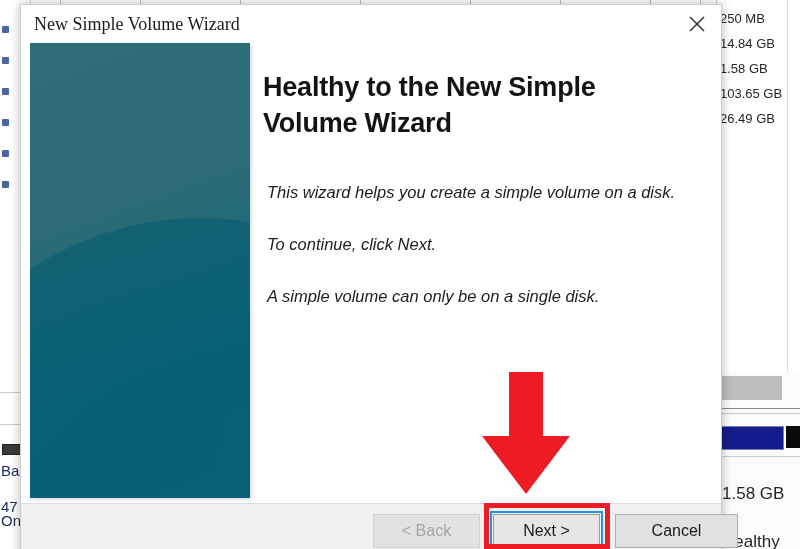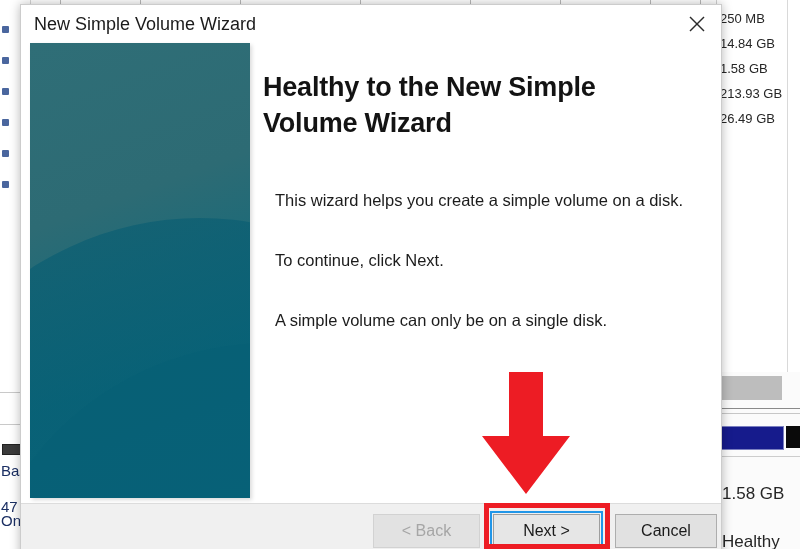--- a/index.html
+++ b/index.html
@@ -157,20 +157,21 @@
     width: 700px; height: 560px;
     background: #f0f0f0;
     border: 1px solid #cccccc;
     box-shadow: 0 0 10px rgba(0,0,0,.28);
   }
   .titlebar {
     position: absolute;
     left: 0; top: 0;
     width: 100%; height: 38px;
     background: #ffffff;
+    font-family: Liberation Serif, serif;
   }
   .title-text {
     position: absolute;
     left: 13px; top: 9px;
     font-size: 18px;
     color: #1b1b1b;
     white-space: nowrap;
   }
   .close-btn {
     position: absolute;
@@ -224,24 +225,25 @@
     margin: 0;
     padding-top: 26px;
     font-size: 27px;
     font-weight: bold;
     line-height: 36px;
     color: #131313;
     letter-spacing: -.2px;
     max-width: 400px;
   }
   .para {
-    margin: 12px;
+    margin: 4px;
     font-size: 16.5px;
     color: #1c1c1c;
     line-height: 22px;
+    font-style: italic;
   }
   .p1 { padding-top: 36px; }
   .p2 { padding-top: 26px; }
   .p3 { padding-top: 26px; }
 
   
   .footer {
     position: absolute;
     left: 0; top: 498px;
     width: 100%; height: 62px;
@@ -274,21 +276,21 @@
   .btn-next {
     left: 472px;
     width: 107px;
     background: #e6e6e6;
     border: 1px solid #9e9e9e;
     outline: 2px solid #2196e8;
     outline-offset: 1px;
   }
   .btn-cancel {
     left: 594px;
-    width: 102px;
+    width: 123px;
   }
 
   
   .anno-arrow {
     position: absolute;
     left: 478px; top: 372px;
     width: 96px; height: 128px;
     pointer-events: none;
   }
   .anno-box {
@@ -339,21 +341,21 @@
       <div class="bg-disk-text" style="top:82px;">On</div>
     </div>
 
     <div class="bg-right-panel"></div>
     <div class="bg-vline" style="left:787px;"></div>
 
     <div class="bg-right-list">
       <div class="bg-right-item">250 MB</div>
       <div class="bg-right-item">14.84 GB</div>
       <div class="bg-right-item">1.58 GB</div>
-      <div class="bg-right-item">213.93 GB</div>
+      <div class="bg-right-item">103.65 GB</div>
       <div class="bg-right-item">26.49 GB</div>
     </div>
 
     <div class="bg-graph-box"></div>
     <div class="bg-graph-gray"></div>
     <div class="bg-graph-rule" style="top:408px;"></div>
     <div class="bg-graph-rule" style="top:413px; background:#c7c7c7;"></div>
     <div class="bg-part-blue"></div>
     <div class="bg-part-black"></div>
     <div class="bg-graph-rule" style="top:456px; background:#cdcdcd;"></div>

